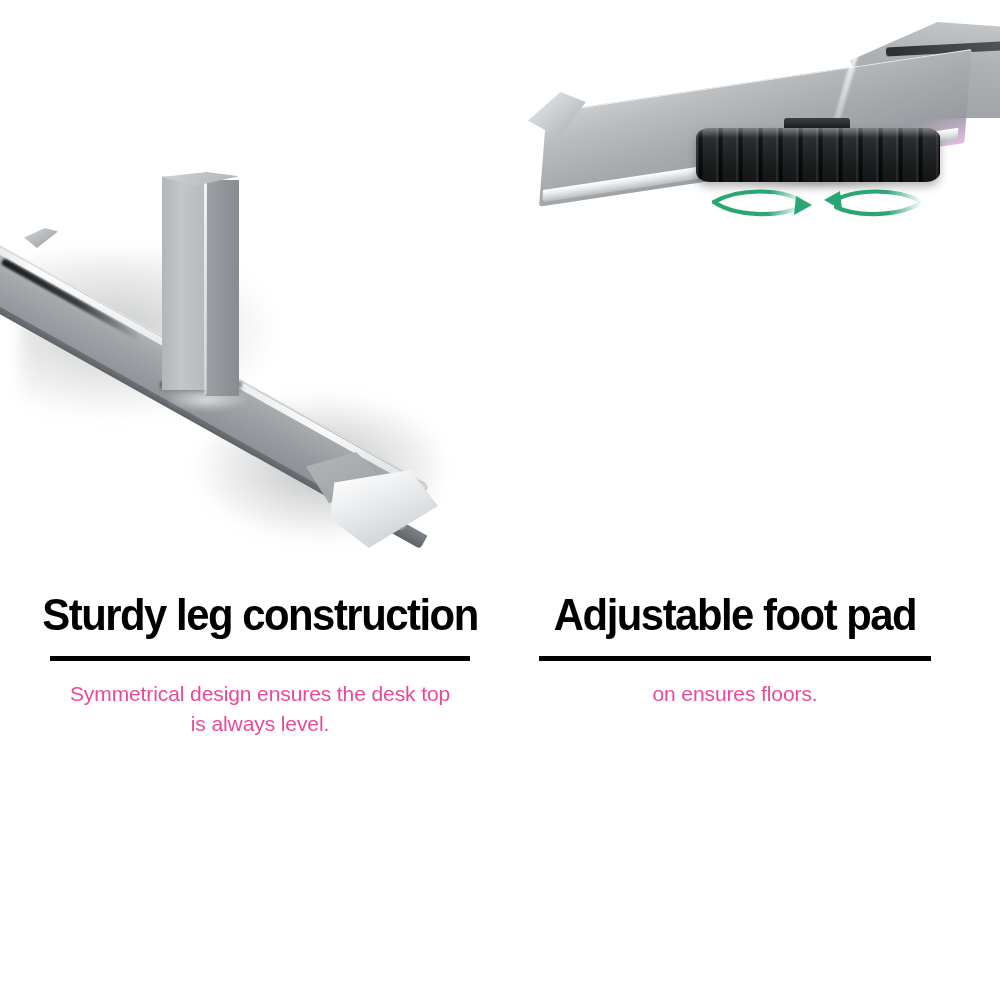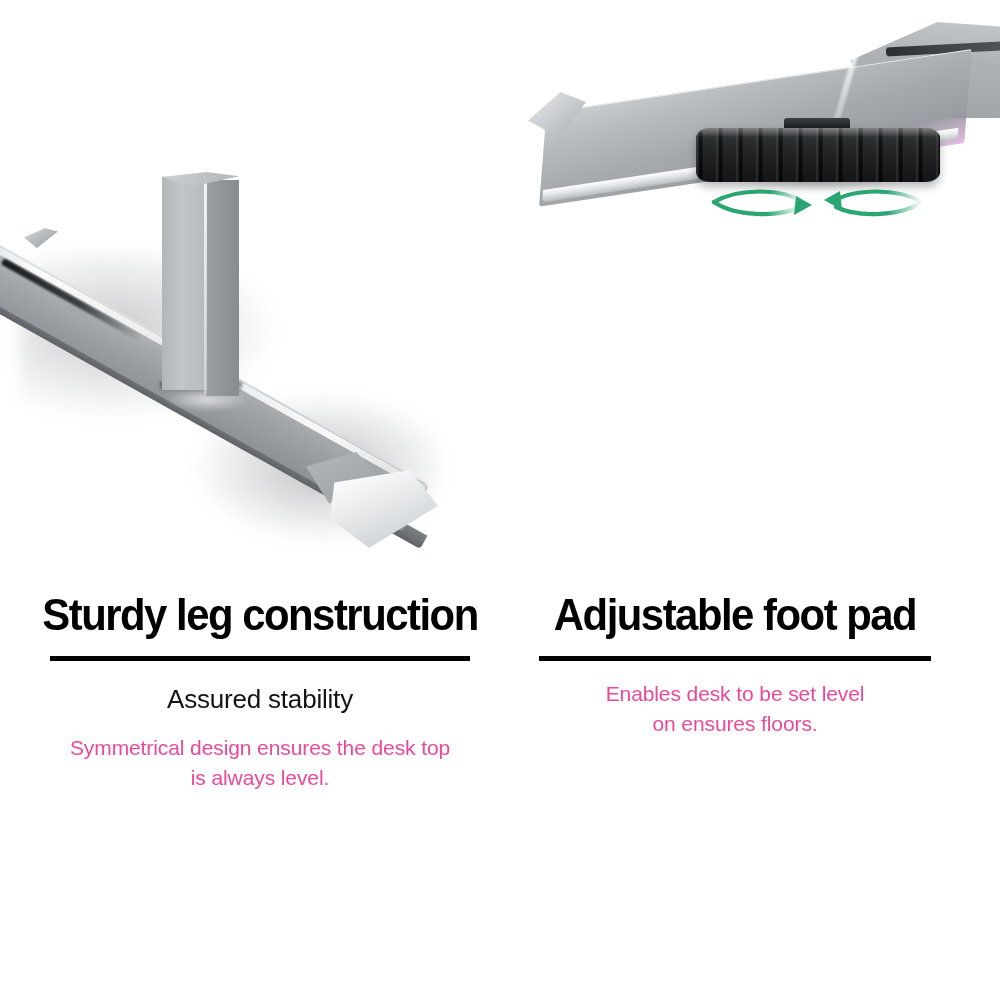--- a/index.html
+++ b/index.html
@@ -404,30 +404,28 @@
         </svg>
       </div>
     </div>
   </div>
 
   <div class="text-row">
 
     <div class="col col-left">
       <div class="feature-title">Sturdy leg construction</div>
       <div class="rule"></div>
-      <div class="feature-sub">Assured stability</div>
       <div class="feature-desc">
         <span>Symmetrical design ensures the desk top</span>
         <span>is always level.</span>
       </div>
     </div>
 
     <div class="col col-right">
       <div class="feature-title">Adjustable foot pad</div>
       <div class="rule"></div>
       <div class="feature-desc">
-        <span>Enables desk to be set level</span>
         <span>on ensures floors.</span>
       </div>
     </div>
   </div>
 
 </div>
 
 </body></html>

